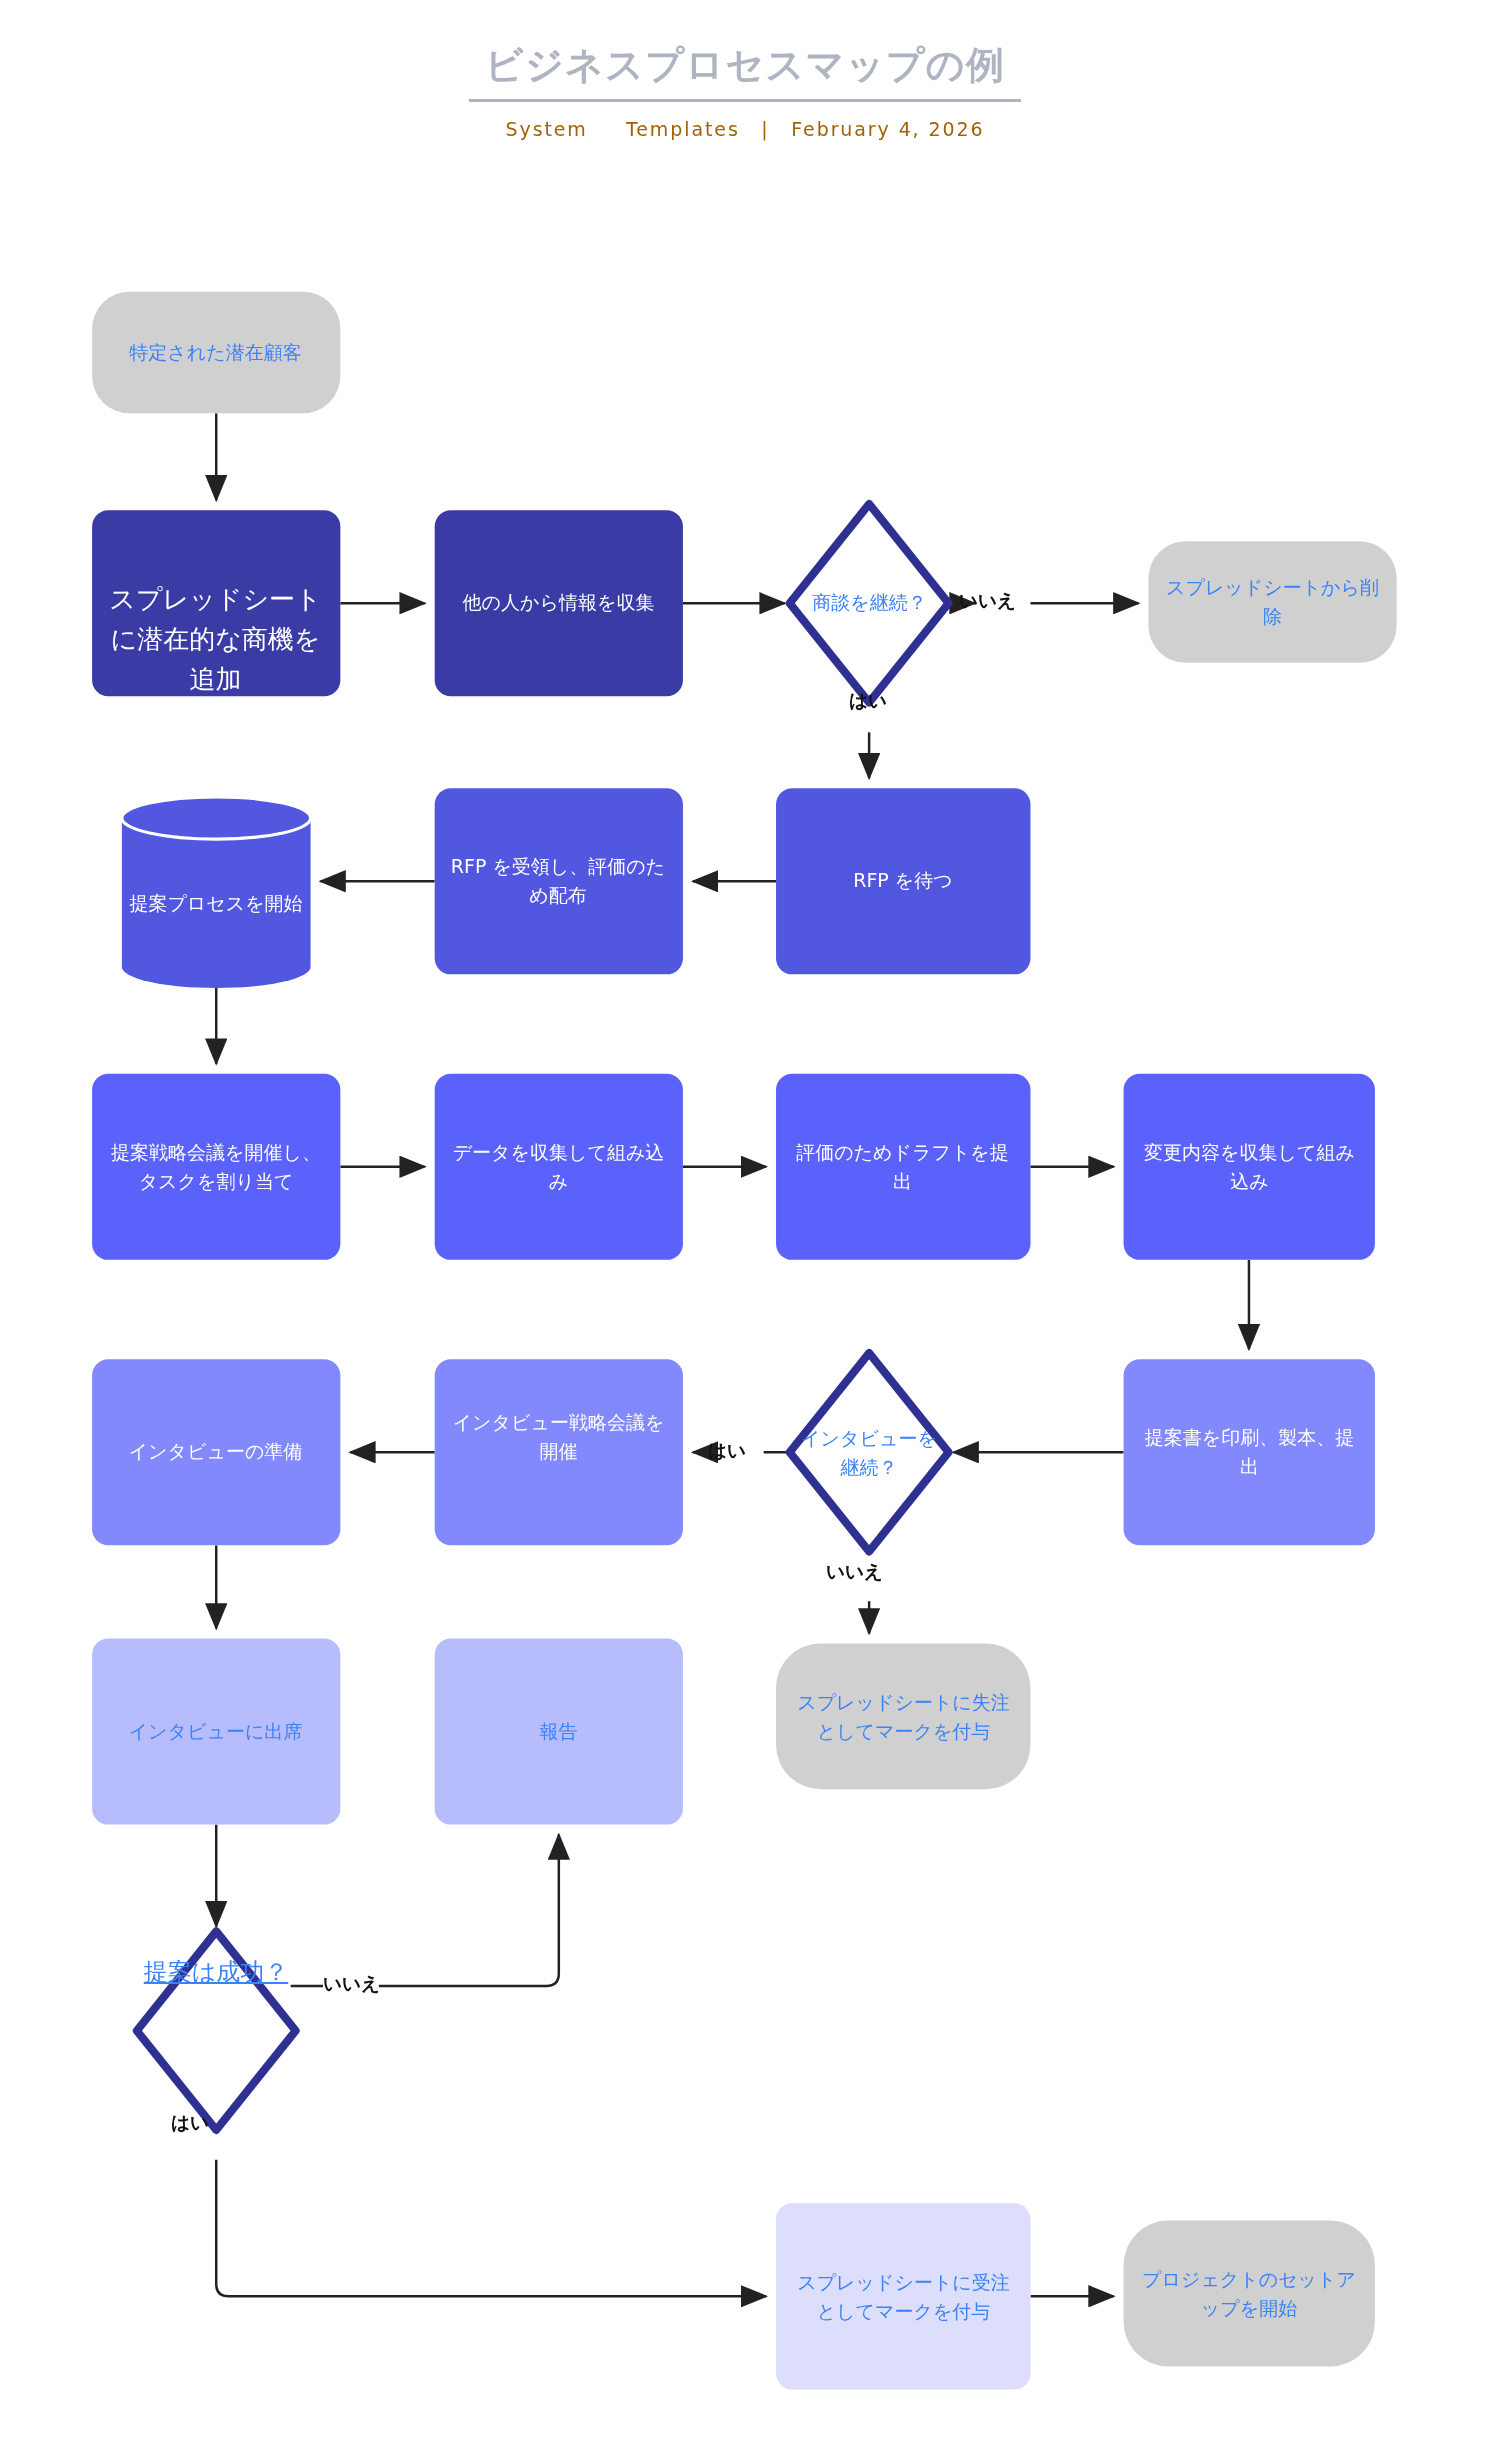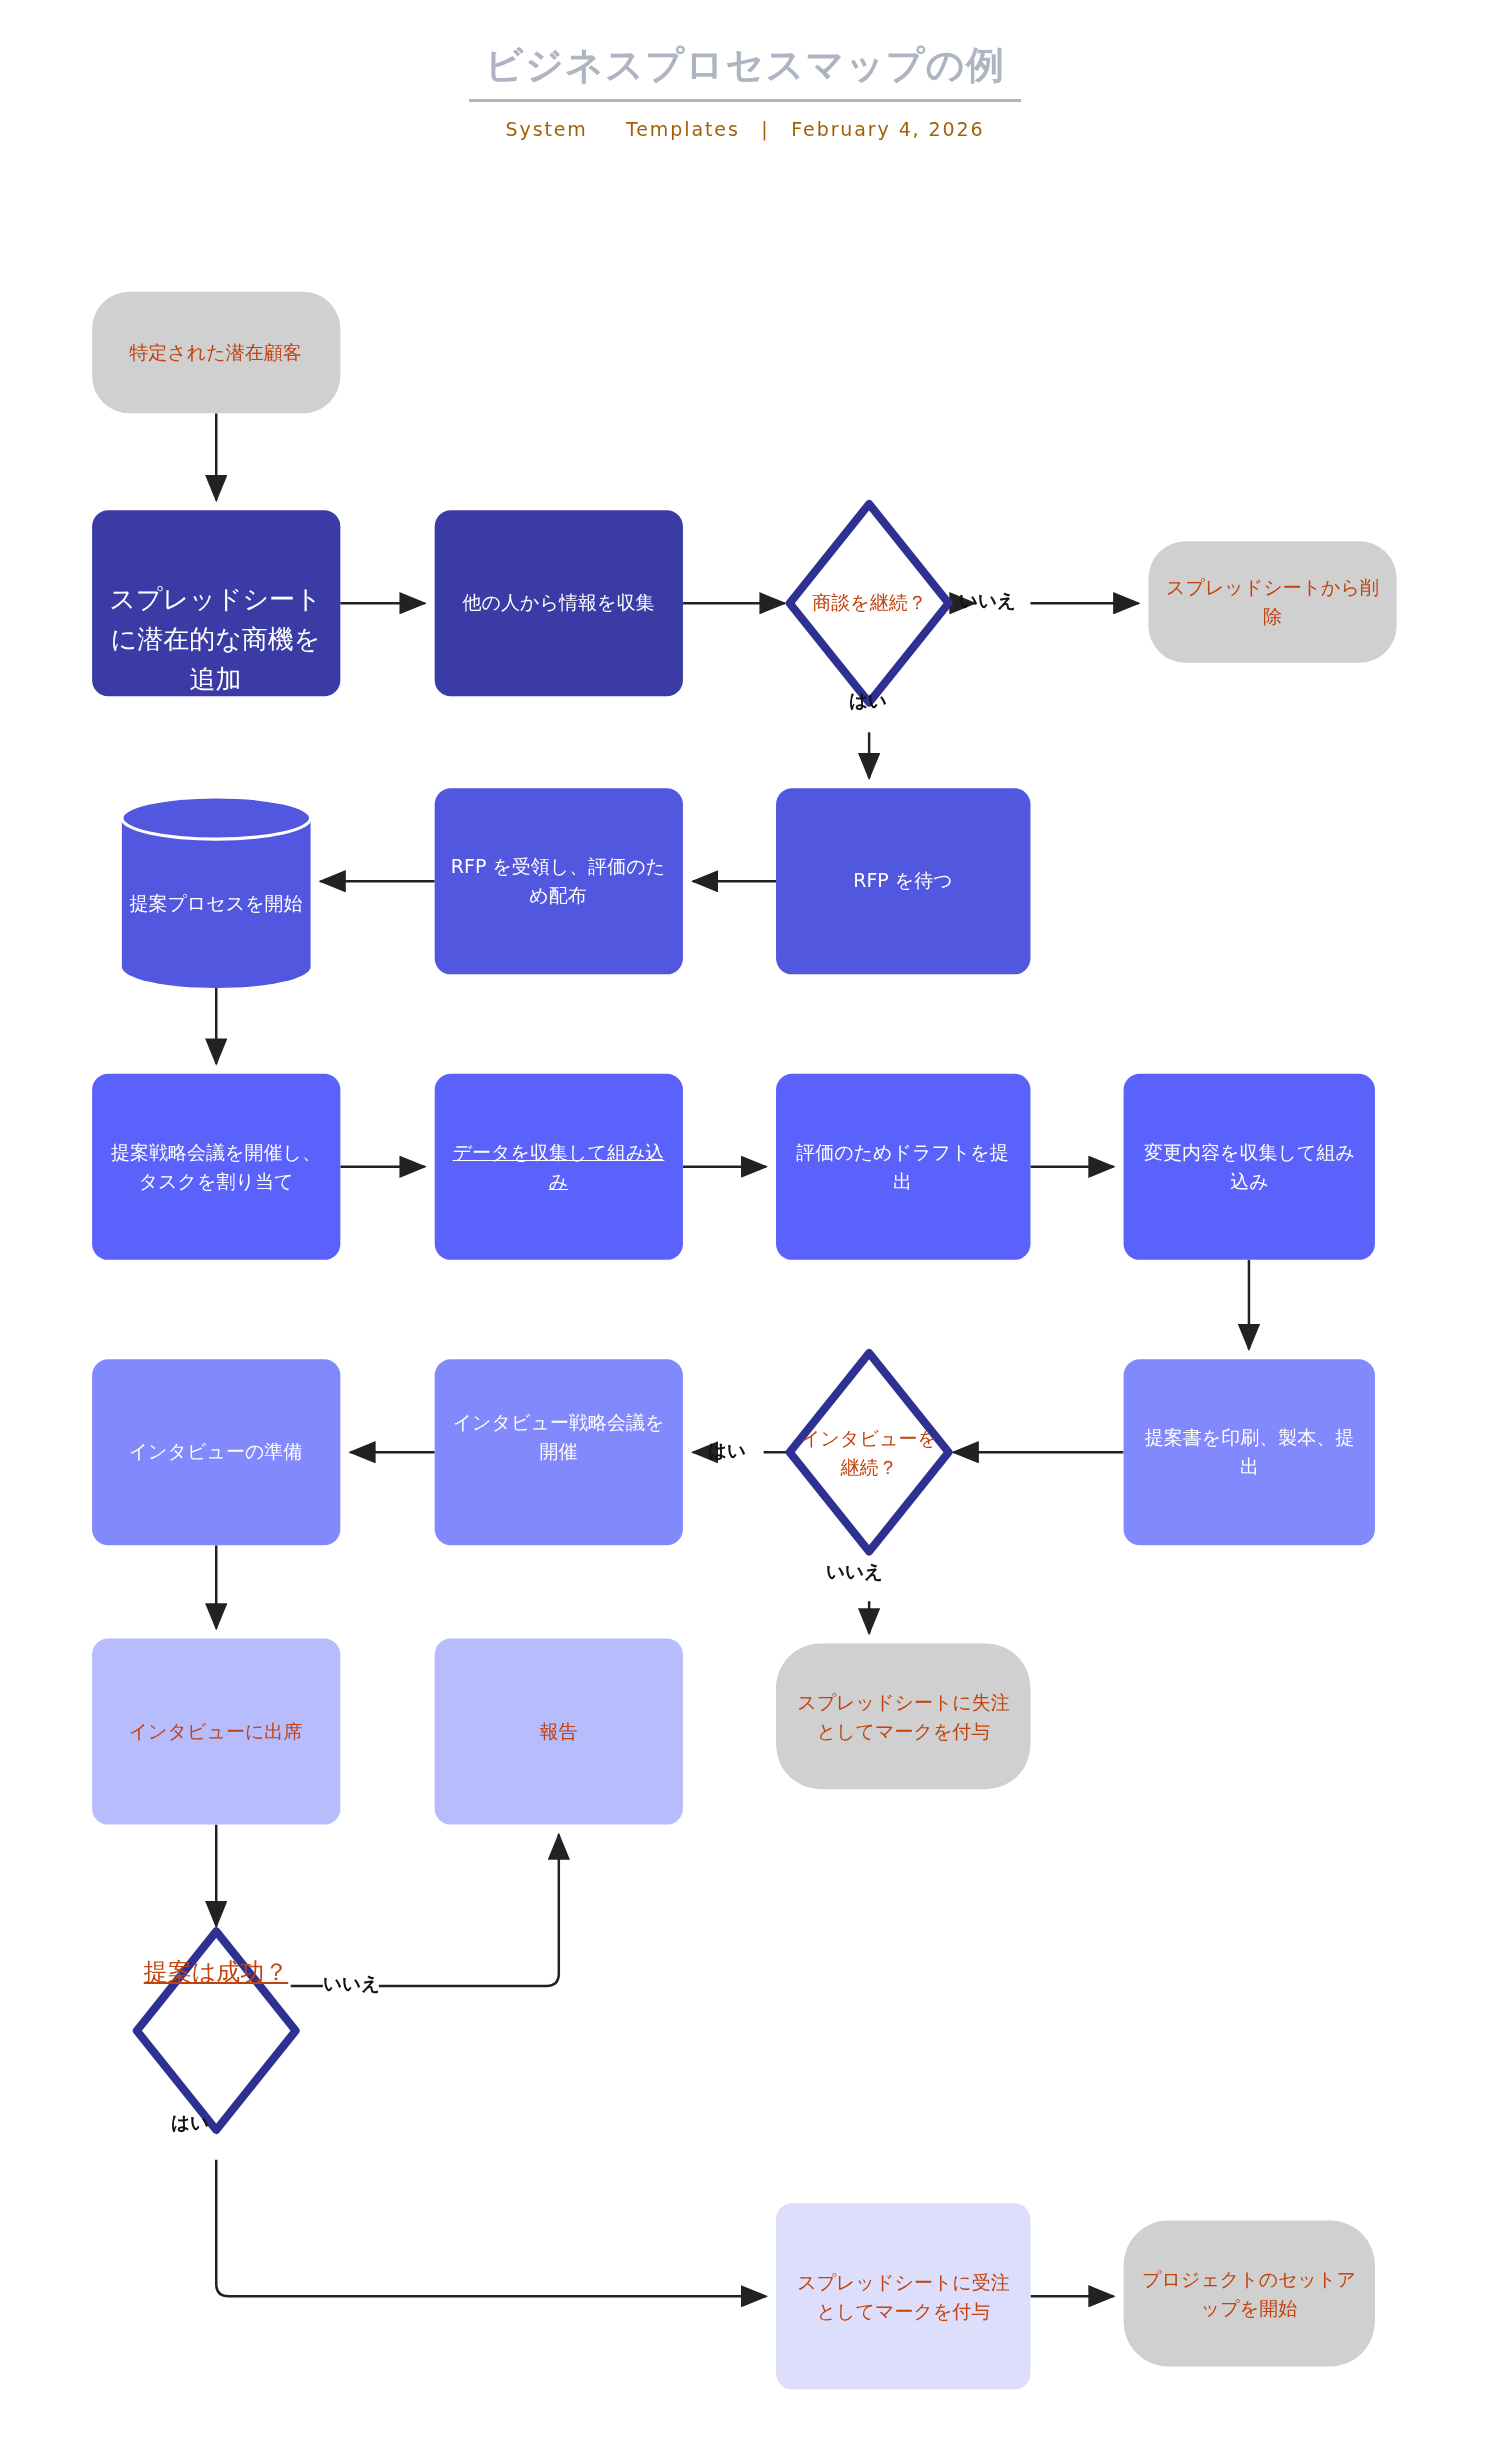--- a/index.html
+++ b/index.html
@@ -77,21 +77,21 @@
     position: absolute;
     display: flex;
     align-items: center;
     justify-content: center;
     text-align: center;
     line-height: 1.55;
     pointer-events: none;
     box-sizing: border-box;
   }
   .lbl-white { color: #ffffff; }
-  .lbl-dark  { color: #c2410c; }
+  .lbl-dark  { color: #3b82f6; }
   .edge-label {
     position: absolute;
     font-size: 18.6px;
     font-weight: 700;
     color: #111111;
     white-space: nowrap;
     text-align: left;
   }
 </style>
 </head>
@@ -209,21 +209,21 @@
     <div class="node-label lbl-white" style="left:104px;  top:510px;  width:223px; height:186px; font-size:26px;margin-top:36px;">スプレッドシートに潜在的な商機を追加</div>
     <div class="node-label lbl-white" style="left:447px;  top:510px;  width:223px; height:186px; font-size:19px;">他の人から情報を収集</div>
     <div class="node-label lbl-dark" style="left:795px; top:547px;  width:149px; height:112px; font-size:19px;">商談を継続？</div>
     <div class="node-label lbl-dark" style="left:1161px; top:541px;  width:223px; height:122px; font-size:19px;">スプレッドシートから削除</div>
 
     <div class="node-label lbl-white" style="left:129px;  top:832px; width:174px; height:143px; font-size:19px;">提案プロセスを開始</div>
     <div class="node-label lbl-white" style="left:444px;  top:788px; width:228px; height:186px; font-size:19px;">RFP を受領し、評価のため配布</div>
     <div class="node-label lbl-white" style="left:788px; top:788px; width:230px; height:186px; font-size:19px;">RFP を待つ</div>
 
     <div class="node-label lbl-white" style="left:102px;  top:1074px; width:228px; height:186px; font-size:19px;">提案戦略会議を開催し、タスクを割り当て</div>
-    <div class="node-label lbl-white" style="left:447px;  top:1074px; width:223px; height:186px; font-size:19px;text-decoration:underline;">データを収集して組み込み</div>
+    <div class="node-label lbl-white" style="left:447px;  top:1074px; width:223px; height:186px; font-size:19px;">データを収集して組み込み</div>
     <div class="node-label lbl-white" style="left:791px; top:1074px; width:223px; height:186px; font-size:19px;">評価のためドラフトを提出</div>
     <div class="node-label lbl-white" style="left:1138px; top:1074px; width:223px; height:186px; font-size:19px;">変更内容を収集して組み込み</div>
 
     <div class="node-label lbl-white" style="left:104px;  top:1359px; width:223px; height:186px; font-size:19px;">インタビューの準備</div>
     <div class="node-label lbl-white" style="left:447px;  top:1359px; width:223px; height:156px; font-size:19px;">インタビュー戦略会議を開催</div>
     <div class="node-label lbl-dark" style="left:796px; top:1397px; width:146px; height:112px; font-size:19px;">インタビューを継続？</div>
     <div class="node-label lbl-white" style="left:1138px; top:1359px; width:223px; height:186px; font-size:19px;">提案書を印刷、製本、提出</div>
 
     <div class="node-label lbl-dark" style="left:104px;  top:1639px; width:223px; height:186px; font-size:19px;">インタビューに出席</div>
     <div class="node-label lbl-dark" style="left:447px;  top:1639px; width:223px; height:186px; font-size:19px;">報告</div>

